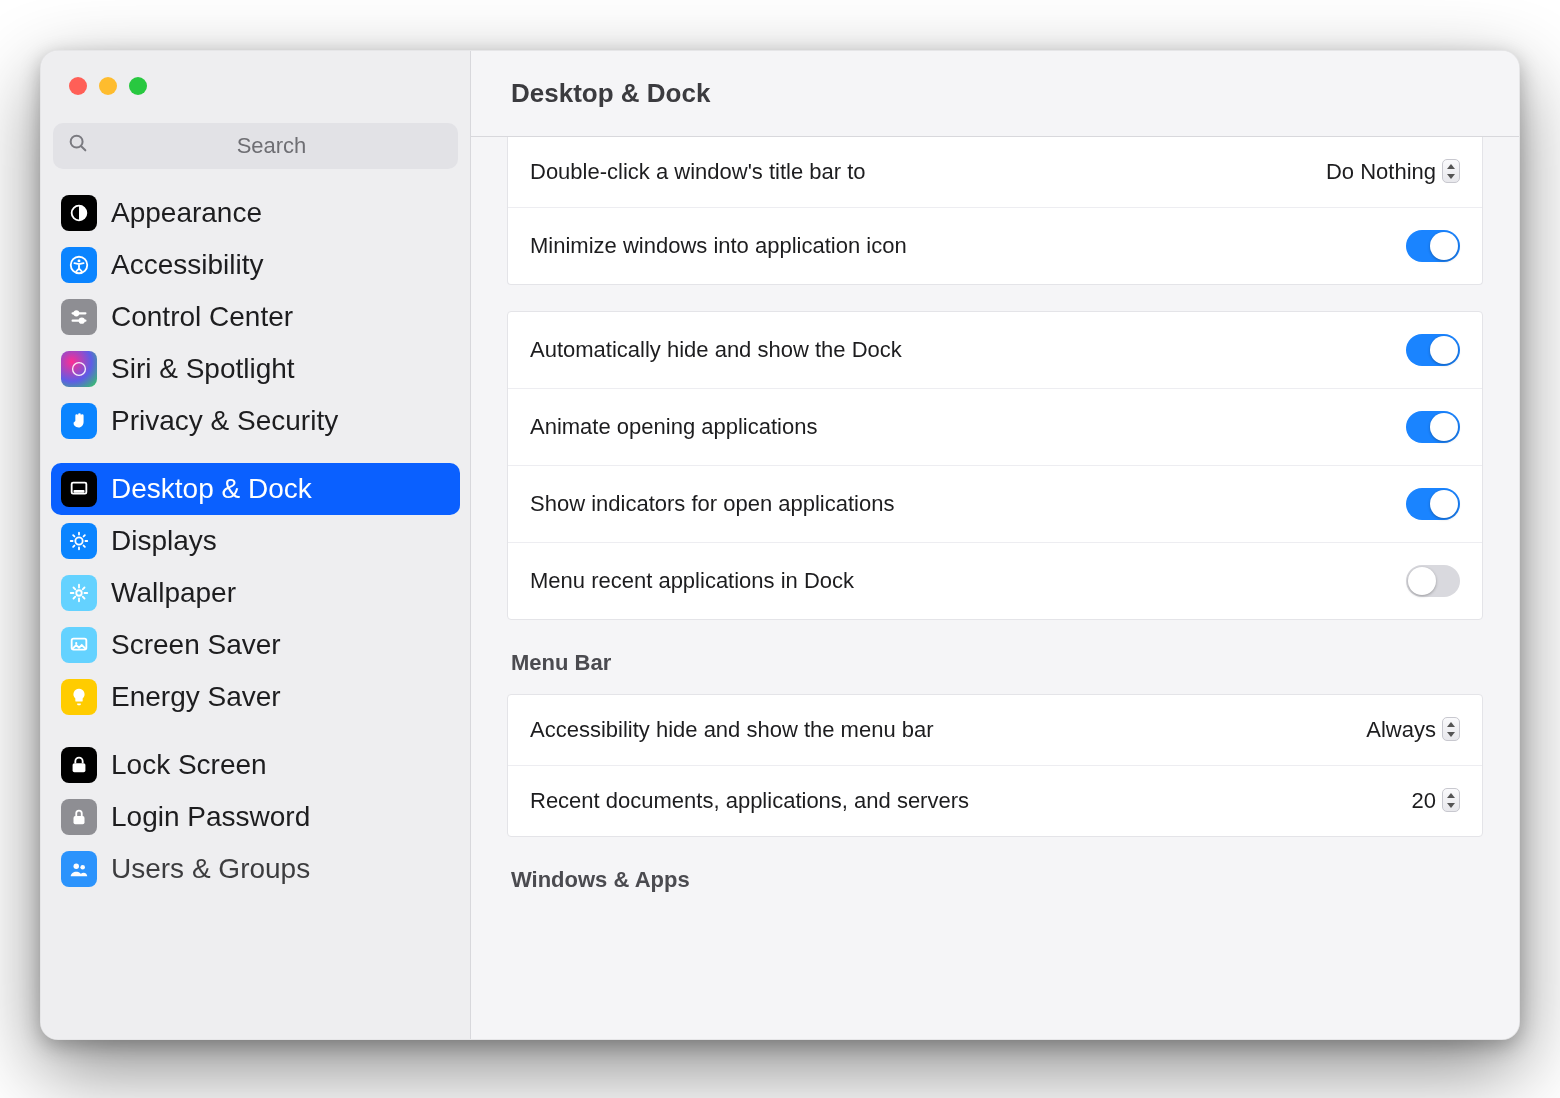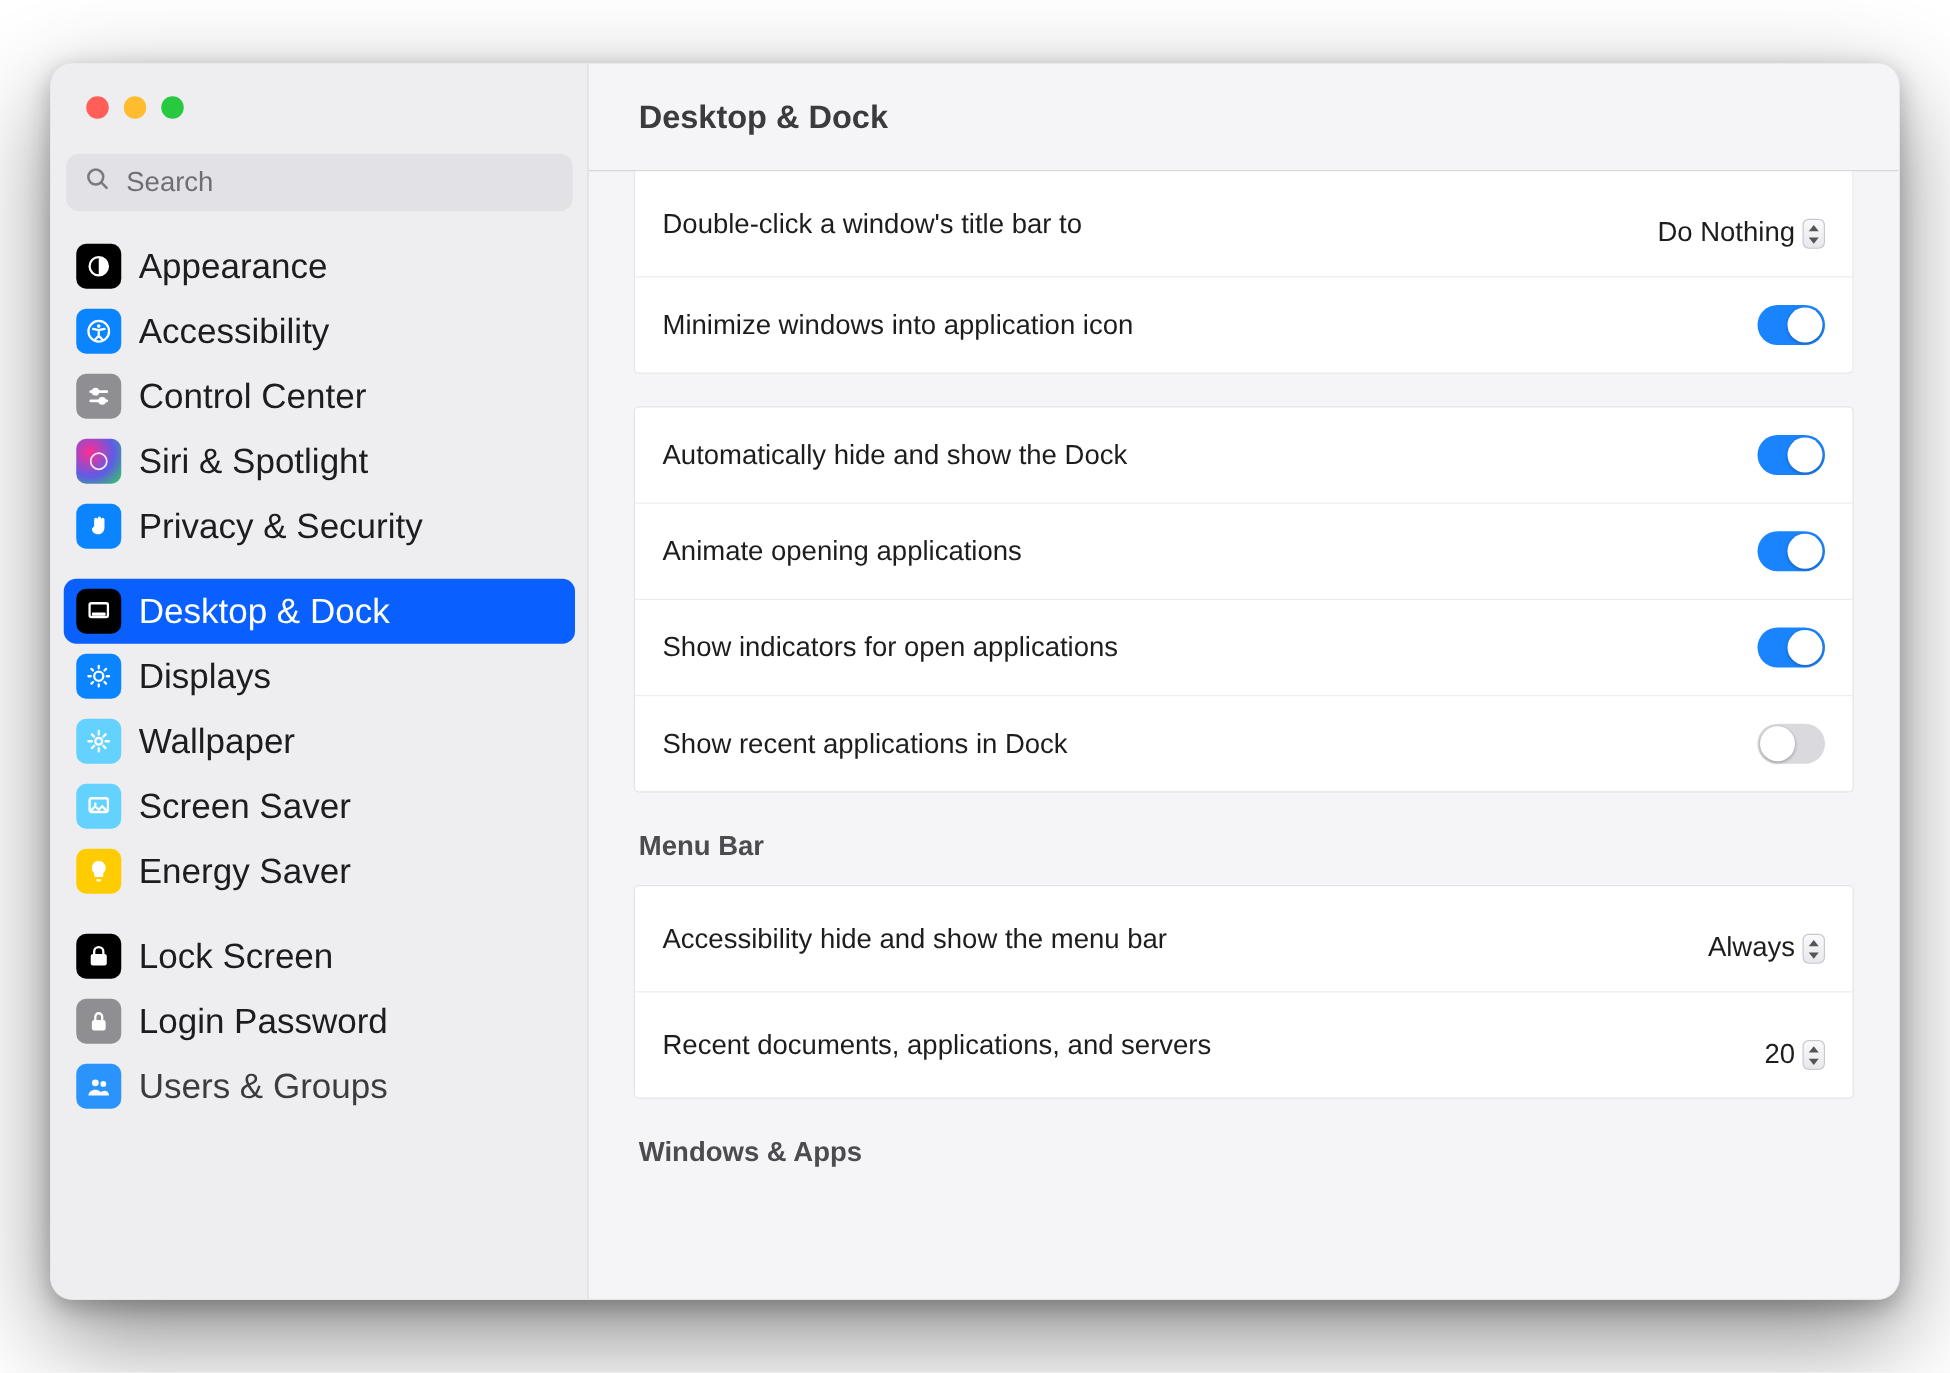--- a/index.html
+++ b/index.html
@@ -64,20 +64,21 @@
     height:46px;
     display:flex;align-items:center;
     padding:0 14px;gap:10px;
     color:var(--text-sec);
     font-size:22px;
   }
   .search input{
     border:none;background:transparent;outline:none;
     font-size:22px;color:var(--text);
     flex:1;
+    text-align:center;
   }
   .search input::placeholder{color:var(--text-sec);}
   .nav{
     flex:1;overflow-y:hidden;
     padding:4px 10px 0 10px;
   }
   .nav-group{margin-bottom:16px;}
   .nav-item{
     display:flex;align-items:center;gap:14px;
     padding:8px 10px;
@@ -146,24 +147,23 @@
     min-height:70px;
   }
   .row + .row{border-top:1px solid #ededf1;}
   .row .label{color:var(--text);}
   .heading{
     font-size:22px;font-weight:700;color:#4b4b50;
     margin:30px 0 6px 4px;
   }
   
   .popup{
-    display:flex;align-items:flex-end;gap:6px;
+    display:flex;align-items:flex-start;gap:6px;
     color:var(--text);font-size:22px;
     cursor:default;
-    margin-top:14px;
   }
   .stepper{
     width:18px;height:24px;
     background:linear-gradient(#fafafc,#e8e8ec);
     border:1px solid #c8c8cf;border-radius:5px;
     position:relative;flex:0 0 18px;
   }
   .stepper::before,.stepper::after{
     content:"";position:absolute;left:50%;transform:translateX(-50%);
     border-left:4px solid transparent;border-right:4px solid transparent;
@@ -382,21 +382,21 @@
                 <div class="knob"></div>
               </div>
           </div>
           <div class="row">
             <span class="label">Show indicators for open applications</span>
             <div class="toggle on">
                 <div class="knob"></div>
               </div>
           </div>
           <div class="row">
-            <span class="label">Show recent applications in Dock</span>
+            <span class="label">Menu recent applications in Dock</span>
             <div class="toggle off">
                 <div class="knob"></div>
               </div>
           </div>
         </div>
 
         <div class="heading">Menu Bar</div>
 
         <div class="card">
           <div class="row">

